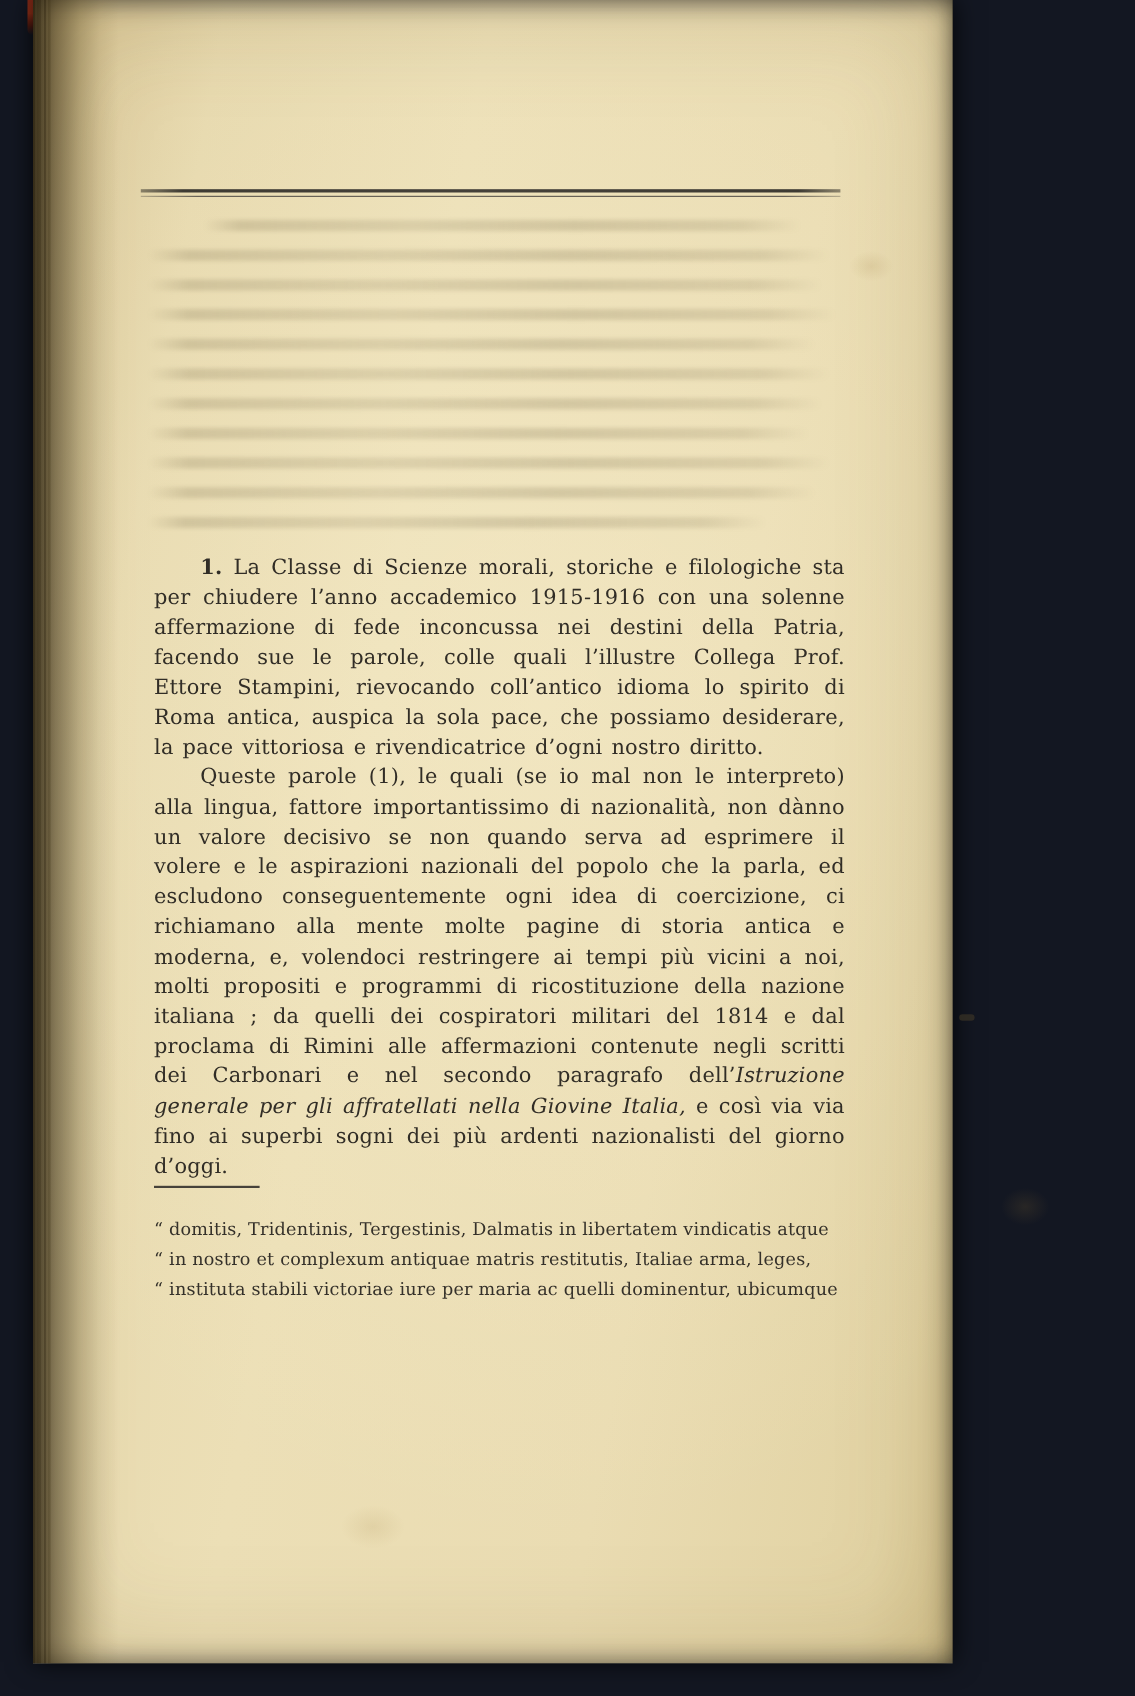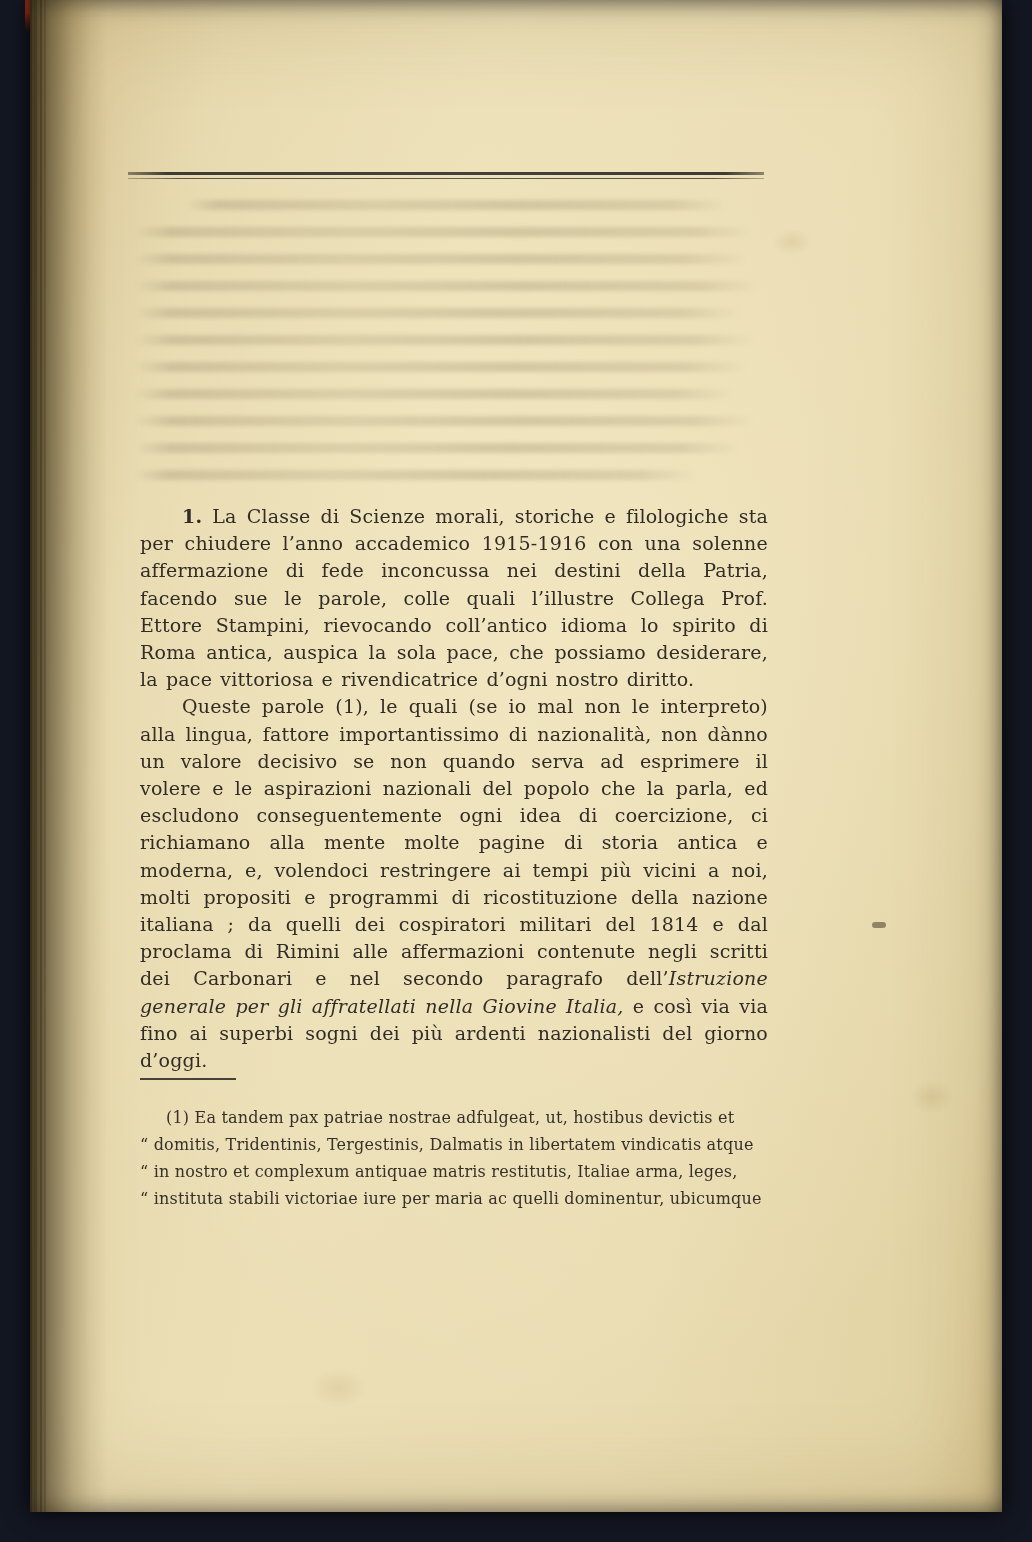--- a/index.html
+++ b/index.html
@@ -40,21 +40,21 @@
     border-radius: 50%;
     background: #7c2413;
     opacity: .8;
   }
 
   
   .page {
     position: absolute;
     left: 30px;
     top: 0;
-    width: 972px;
+    width: 836px;
     height: 1512px;
     background:
       radial-gradient(ellipse 900px 1100px at 55% 42%, rgba(255,248,220,.30), rgba(255,248,220,0) 70%),
       linear-gradient(100deg, #cdb987 0%, #ddcc9e 6%, #e7d9ae 16%, #ecdfb6 38%, #eadcb2 68%, #e2d3a4 92%, #d8c793 100%);
     box-shadow:
       0 0 22px rgba(0,0,0,.85),
       inset 0 14px 22px -12px rgba(12,12,16,.55),
       inset 0 -14px 22px -12px rgba(12,12,16,.45),
       inset -14px 0 26px -14px rgba(30,25,12,.55),
       inset 0 0 90px 20px rgba(120,95,40,.18);
@@ -229,21 +229,20 @@
     </div>
 
     <div class="text-block">
       <p><span class="pnum">1.</span><span> La Classe di Scienze morali, storiche e filologiche sta per chiudere l’anno accademico 1915-1916 con una solenne affermazione di fede inconcussa nei destini della Patria, facendo sue le parole, colle quali l’illustre Collega Prof. Ettore Stampini, rievocando coll’antico idioma lo spirito di Roma antica, auspica la sola pace, che possiamo desiderare, la pace vittoriosa e rivendicatrice d’ogni nostro diritto.</span></p>
       <p><span>Queste parole (1), le quali (se io mal non le interpreto) alla lingua, fattore importantissimo di nazionalità, non dànno un valore decisivo se non quando serva ad esprimere il volere e le aspirazioni nazionali del popolo che la parla, ed escludono conseguentemente ogni idea di coercizione, ci richiamano alla mente molte pagine di storia antica e moderna, e, volendoci restringere ai tempi più vicini a noi, molti propositi e programmi di ricostituzione della nazione italiana ; da quelli dei cospiratori militari del 1814 e dal proclama di Rimini alle affermazioni contenute negli scritti dei Carbonari e nel secondo paragrafo dell’</span><i>Istruzione generale per gli affratellati nella Giovine Italia,</i><span> e così via via fino ai superbi sogni dei più ardenti nazionalisti del giorno d’oggi.</span></p>
     </div>
 
     <div class="footnote-rule"></div>
 
     <div class="footnote">
-      <div class="fn-line first">(1) Ea tandem pax patriae nostrae adfulgeat, ut, hostibus devictis et</div>
       <div class="fn-line cont">“ domitis, Tridentinis, Tergestinis, Dalmatis in libertatem vindicatis atque</div>
       <div class="fn-line cont">“ in nostro et complexum antiquae matris restitutis, Italiae arma, leges,</div>
       <div class="fn-line cont">“ instituta stabili victoriae iure per maria ac quelli dominentur, ubicumque</div>
     </div>
 
     <div class="spot spot-a"></div>
     <div class="spot spot-b"></div>
     <div class="spot spot-c"></div>
     <div class="spot spot-d"></div>
 

